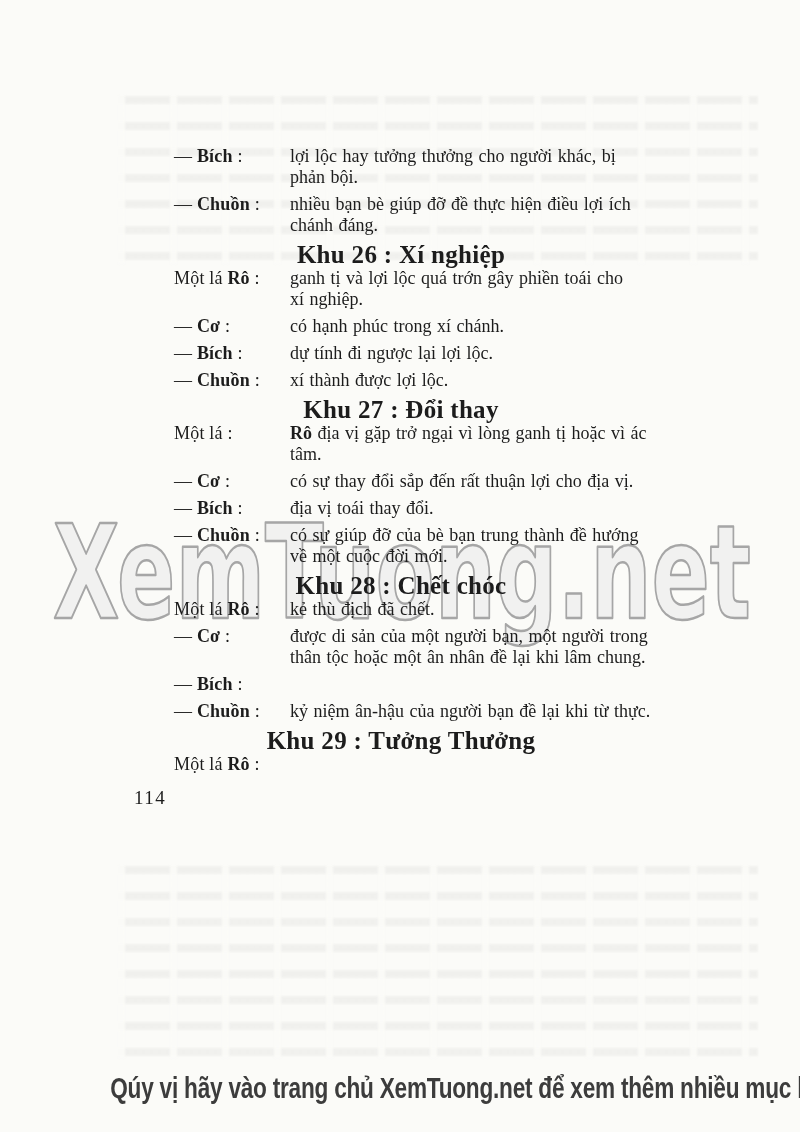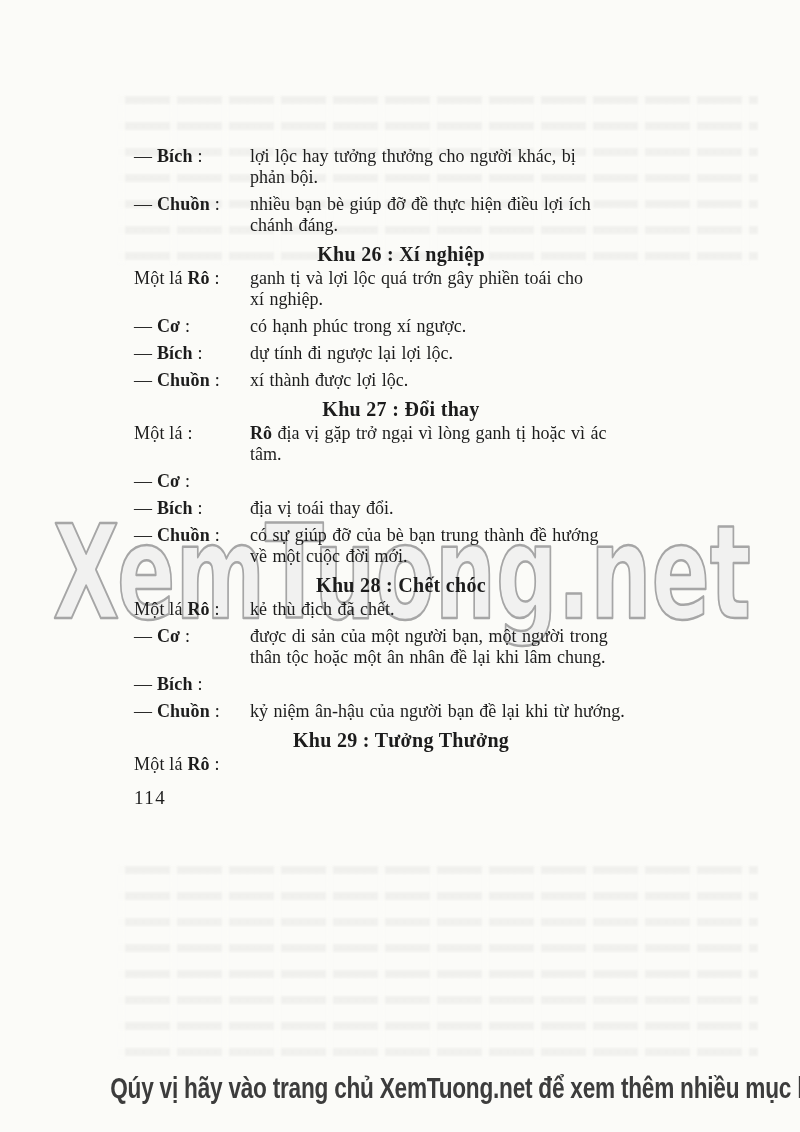--- a/index.html
+++ b/index.html
@@ -16,26 +16,26 @@
       repeating-linear-gradient(to right, rgba(251,251,248,0.9) 0 7px, rgba(251,251,248,0) 7px 52px),
       repeating-linear-gradient(to bottom, rgba(110,110,110,0.07) 0 8px, rgba(110,110,110,0) 8px 26px);
     filter: blur(1px);
   }
   #ghost-top { top:96px; height:168px; }
   #ghost-bottom { top:866px; height:192px; }
 
   #watermark { position:absolute; left:48px; top:498px; z-index:1; }
 
   #content { position:absolute; left:134px; top:146px; width:534px; z-index:2; font-size:18px; line-height:21px; }
-  .entry { display:flex; margin-bottom:6px; }
+  .entry { display:flex; margin-bottom:6px;margin-left:40px; }
   .entry .label { flex:0 0 116px; width:116px; letter-spacing:0.2px; }
   .entry .label b { font-weight:bold; }
   .entry .desc { flex:1; white-space:pre-line; word-spacing:1px; }
   .entry .desc b { font-weight:bold; }
-  .khu-heading { text-align:center; font-weight:bold; font-size:20px; margin:8px 0 3px 0; letter-spacing:0.3px; }
+  .khu-heading { text-align:center; font-weight:bold; font-size:25px; margin:8px 0 3px 0; letter-spacing:0.3px; }
   #page-number { margin-top:12px; font-size:19px; letter-spacing:1.5px; }
 
   #footer { position:absolute; left:0; top:1066px; width:800px; text-align:center; z-index:3; }
   #footer .footer-inner {
     display:inline-block; transform:scaleX(0.78); transform-origin:50% 50%;
     white-space:nowrap; font-family:"Liberation Sans","DejaVu Sans",sans-serif;
     font-weight:bold; font-size:29px; line-height:44px; color:#3c3c3c; letter-spacing:-0.3px;
   }
 </style>
 </head>
@@ -67,41 +67,42 @@
 
     <div class="section">
       <div class="khu-heading">Khu 26 : Xí nghiệp</div>
       <div class="entry">
         <span class="label"><span>Một lá </span><b>Rô</b><span> :</span></span>
         <span class="desc"><b></b><span>ganh tị và lợi lộc quá trớn gây phiền toái cho
 xí nghiệp.</span></span>
       </div>
       <div class="entry">
         <span class="label"><span>— </span><b>Cơ</b><span> :</span></span>
-        <span class="desc"><b></b><span>có hạnh phúc trong xí ngược.</span></span>
+        <span class="desc"><b></b><span>có hạnh phúc trong xí chánh.</span></span>
       </div>
       <div class="entry">
         <span class="label"><span>— </span><b>Bích</b><span> :</span></span>
         <span class="desc"><b></b><span>dự tính đi ngược lại lợi lộc.</span></span>
       </div>
       <div class="entry">
         <span class="label"><span>— </span><b>Chuồn</b><span> :</span></span>
         <span class="desc"><b></b><span>xí thành được lợi lộc.</span></span>
       </div>
     </div>
 
     <div class="section">
       <div class="khu-heading">Khu 27 : Đổi thay</div>
       <div class="entry">
         <span class="label"><span>Một lá </span><b></b><span>:</span></span>
         <span class="desc"><b>Rô </b><span>địa vị gặp trở ngại vì lòng ganh tị hoặc vì ác
 tâm.</span></span>
       </div>
       <div class="entry">
         <span class="label"><span>— </span><b>Cơ</b><span> :</span></span>
+        <span class="desc"><b></b><span>có sự thay đổi sắp đến rất thuận lợi cho địa vị.</span></span>
       </div>
       <div class="entry">
         <span class="label"><span>— </span><b>Bích</b><span> :</span></span>
         <span class="desc"><b></b><span>địa vị toái thay đổi.</span></span>
       </div>
       <div class="entry">
         <span class="label"><span>— </span><b>Chuồn</b><span> :</span></span>
         <span class="desc"><b></b><span>có sự giúp đỡ của bè bạn trung thành đề hướng
 về một cuộc đời mới.</span></span>
       </div>
@@ -116,21 +117,21 @@
       <div class="entry">
         <span class="label"><span>— </span><b>Cơ</b><span> :</span></span>
         <span class="desc"><b></b><span>được di sản của một người bạn, một người trong
 thân tộc hoặc một ân nhân đề lại khi lâm chung.</span></span>
       </div>
       <div class="entry">
         <span class="label"><span>— </span><b>Bích</b><span> :</span></span>
       </div>
       <div class="entry">
         <span class="label"><span>— </span><b>Chuồn</b><span> :</span></span>
-        <span class="desc"><b></b><span>kỷ niệm ân-hậu của người bạn đề lại khi từ hướng.</span></span>
+        <span class="desc"><b></b><span>kỷ niệm ân-hậu của người bạn đề lại khi từ thực.</span></span>
       </div>
     </div>
 
     <div class="section">
       <div class="khu-heading">Khu 29 : Tưởng Thưởng</div>
       <div class="entry">
         <span class="label"><span>Một lá </span><b>Rô</b><span> :</span></span>
       </div>
     </div>
 

